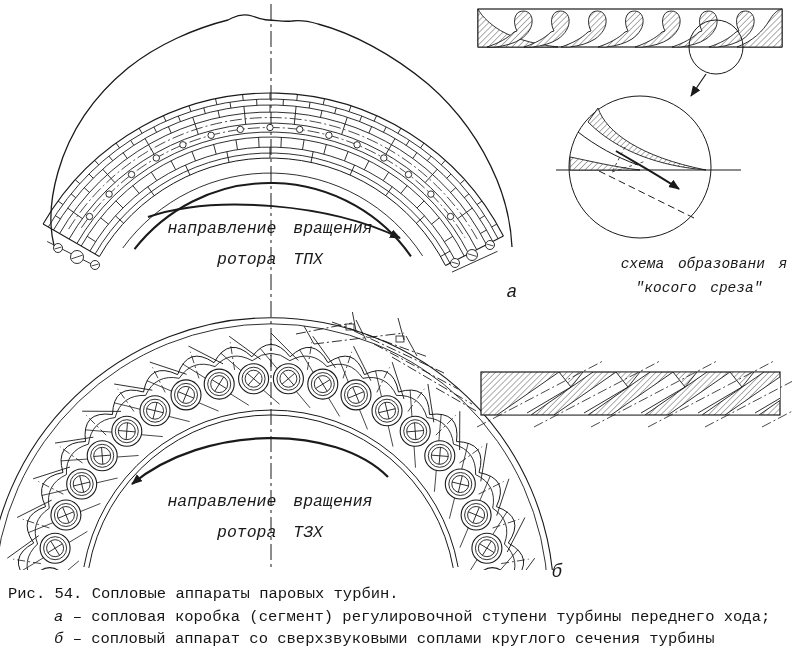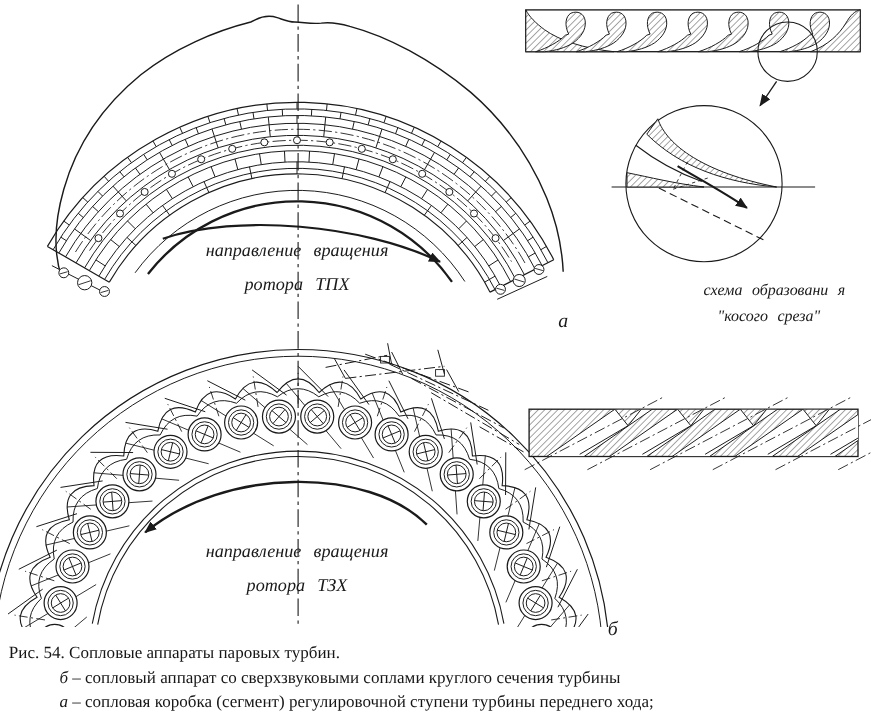--- a/index.html
+++ b/index.html
@@ -1,17 +1,17 @@
 <!DOCTYPE html>
 <html><head>
 <meta charset="utf-8">
 <style>
   html,body{margin:0;padding:0;background:#fff;}
   .page{position:relative;width:792px;height:654px;background:#fff;overflow:hidden;
-        font-family:Liberation Serif, serif;}
+        font-family:Liberation Mono, monospace;}
   svg{position:absolute;left:0;top:0;}
   svg text{fill:#1a1a1a;}
   .rotor-note{font-size:16.5px;font-style:italic;word-spacing:7px;text-anchor:middle;}
   .detail-note{font-size:14.5px;font-style:italic;word-spacing:5px;text-anchor:middle;}
   .part-label{font-size:18px;font-style:italic;text-anchor:middle;}
   .caption{position:absolute;left:0;top:583px;width:792px;color:#161616;font-size:15.5px;line-height:22.5px;}
   .caption .l1{margin-left:8px;}
   .caption .li{margin-left:54px;}
   .caption .key{font-style:italic;}
 </style>
@@ -432,16 +432,16 @@
 
     <text class="detail-note" x="704" y="268">схема образовани я</text>
     <text class="detail-note" x="699" y="292">"косого среза"</text>
 
     <text class="part-label" x="512" y="297">а</text>
     <text class="part-label" x="557" y="577">б</text>
   </svg>
 
   <div class="caption">
     <div class="l1">Рис. 54. Сопловые аппараты паровых турбин.</div>
+    <div class="li"><span class="key">а</span> <span>– сопловая коробка (сегмент) регулировочной ступени турбины переднего хода;</span></div>
     <div class="li"><span class="key">б</span> <span>– сопловый аппарат со сверхзвуковыми соплами круглого сечения турбины</span></div>
-    <div class="li"><span class="key">а</span> <span>– сопловая коробка (сегмент) регулировочной ступени турбины переднего хода;</span></div>
   </div>
 </div>
 
 </body></html>

